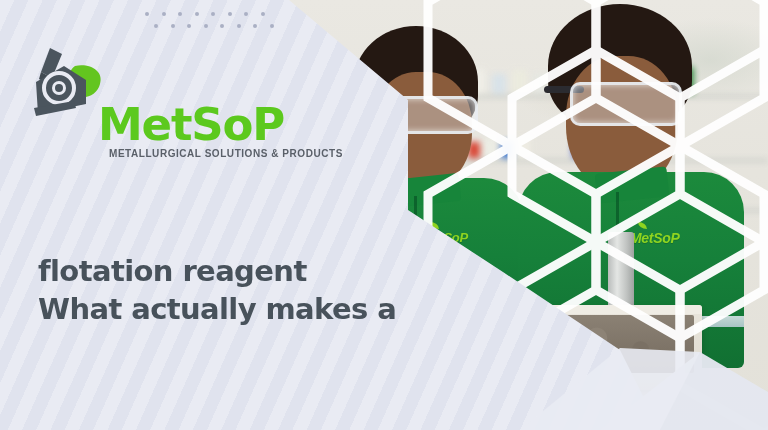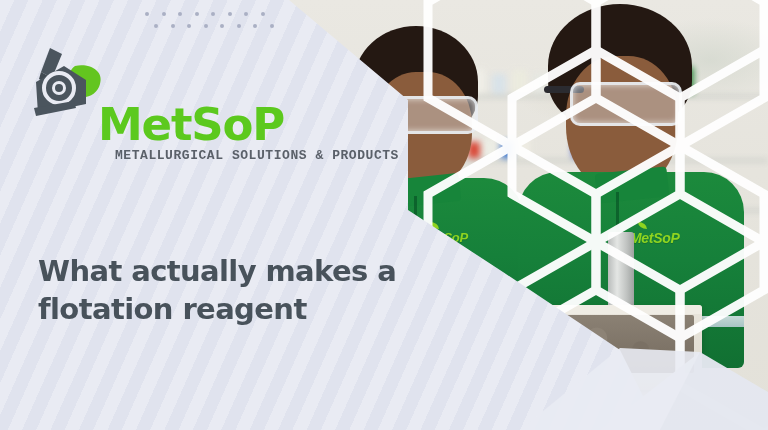--- a/index.html
+++ b/index.html
@@ -174,26 +174,25 @@
   .logo-mark { position:absolute; left:0; top:0; width:78px; height:78px; }
   .logo-word {
     position:absolute; left:70px; top:58px;
     font-size:45px; font-weight:bold;
     color:#5cc91e;
     letter-spacing:-1.2px;
     line-height:1;
     font-family:"DejaVu Sans", sans-serif;
   }
   .logo-tagline {
-    position:absolute; left:87px; top:104px;
-    font-size:13px; font-weight:bold;
+    position:absolute; left:81px; top:104px;
+    font-size:10px; font-weight:bold;
     color:#5a6069;
     letter-spacing:.55px;
     white-space:nowrap;
-    font-family:Liberation Mono, monospace;
   }
 
   
   .headline {
     position:absolute; left:38px; top:253px;
     font-size:29px; font-weight:bold;
     line-height:1.30;
     letter-spacing:-.6px;
     color:#48525b;
     font-family:"DejaVu Sans", sans-serif;
@@ -348,17 +347,17 @@
       <circle cx="31" cy="44" r="7" fill="#e9ebf3"></circle>
       <circle cx="31" cy="44" r="4" fill="#4b555e"></circle>
 
       <path d="M6 64 L46 57 L48 64 L8 72 Z" fill="#4b555e"></path>
     </svg>
     <div class="logo-word">MetSoP</div>
     <div class="logo-tagline">METALLURGICAL SOLUTIONS &amp; PRODUCTS</div>
   </div>
 
   <h1 class="headline">
+    <span class="headline-line">flotation reagent</span>
     <span class="headline-line">What actually makes a</span>
-    <span class="headline-line">flotation reagent</span>
   </h1>
 
 </div>
 
 </body></html>

